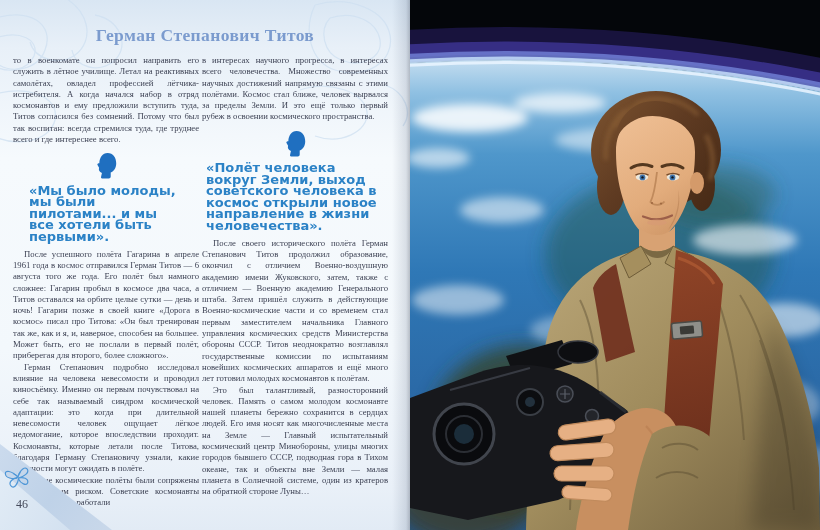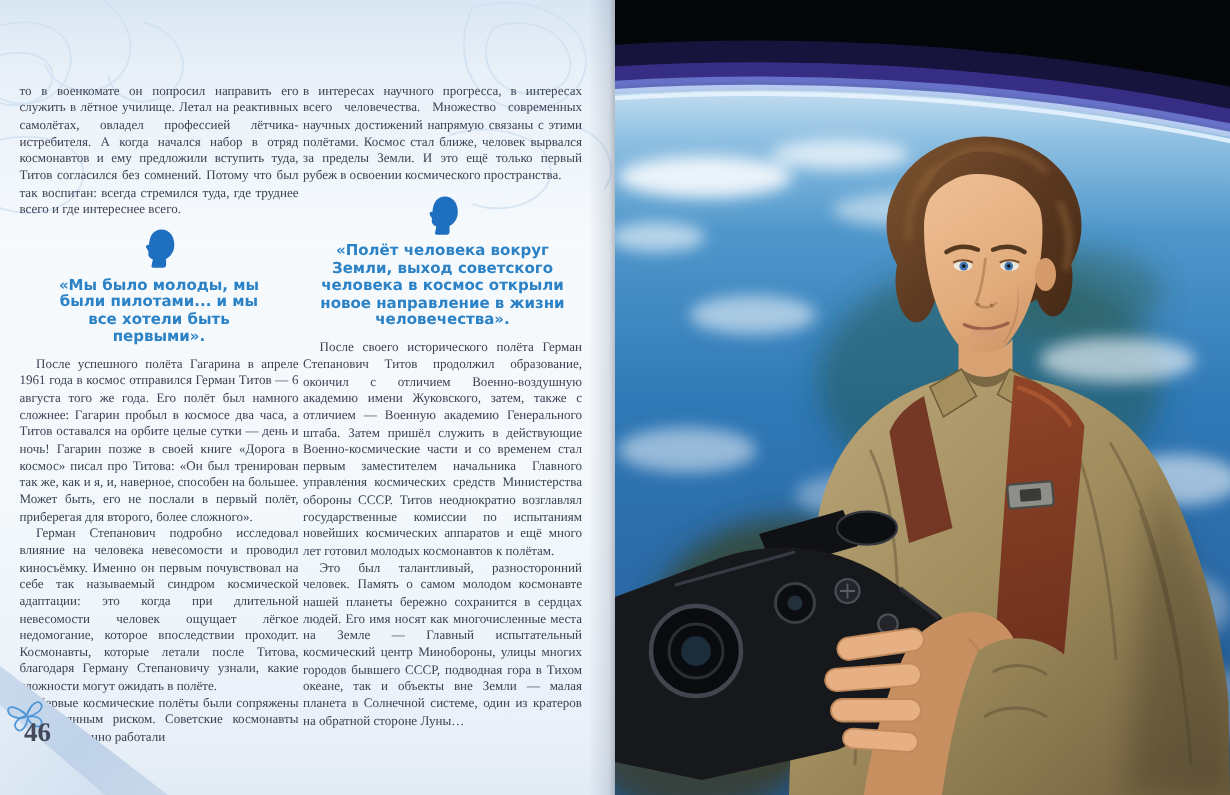--- a/index.html
+++ b/index.html
@@ -21,36 +21,36 @@
     width:186px; height:460px; overflow:hidden;
     font-size:8.7px; line-height:11.3px; color:#3d4254; text-align:justify;
   }
   .col p { margin:0; text-indent:11px; }
   .col p.cont { text-indent:0; }
   .quote-block { margin:7px 0 6px; }
   .head-icon { width:100%; text-align:center; }
   .head-icon svg { display:inline-block; }
   .quote-text {
     font-family:"DejaVu Sans", sans-serif; font-weight:bold;
-    font-size:10px; line-height:11.6px; color:#2b82c6; text-align:center; text-indent:0;
+    font-size:13px; line-height:11.6px; color:#2b82c6; text-align:left; text-indent:0;
   }
   .q1 { padding:2px 16px 0; }
   .q2 { padding:2px 4px 0; }
   .corner-swoosh {
     position:absolute; left:0; bottom:0; width:112px; height:105px;
     background: linear-gradient(125deg,#cddcee 0%, #bfd2e8 55%, #c9d8ea 100%);
     clip-path: polygon(0 18%, 100% 100%, 0 100%);
   }
   .corner-swoosh2 {
     position:absolute; left:0; bottom:0; width:70px; height:60px;
     background: linear-gradient(125deg,#e2ecf6, #d3e1f0);
     clip-path: polygon(0 0, 100% 100%, 0 100%);
   }
   .page-number {
-    position:absolute; left:16px; top:478px; font-size:18px; font-weight:bold; color:#44495a;
+    position:absolute; left:16px; top:497px; font-size:12px; font-weight:normal; color:#44495a;
   }
   .butterfly { position:absolute; left:5px; top:465px; transform:rotate(-14deg); }
 
   
   .spine {
     position:absolute; left:392px; top:0; width:18px; height:530px; pointer-events:none;
     background: linear-gradient(90deg, rgba(90,105,130,0) 0%, rgba(90,105,130,.18) 78%, rgba(40,50,70,.30) 100%);
   }
 
   
@@ -75,20 +75,21 @@
     </svg>
     <svg class="deco-contours" style="left:295px;top:0;position:absolute;" width="115" height="150" viewBox="0 0 115 150">
       <g fill="none" stroke="#cfe0f1" stroke-width="1.3">
         <path d="M20 5 C55 -5 90 10 95 35 C100 62 70 80 40 70 C15 62 8 30 20 5"></path>
         <path d="M35 18 C60 10 82 22 85 40 C88 58 66 68 46 60 C28 53 24 30 35 18"></path>
         <path d="M5 90 C35 80 70 92 72 112 C74 132 45 145 20 136"></path>
         <path d="M90 85 C110 92 118 112 108 126"></path>
       </g>
     </svg>
 
+    <div class="page-title">Герман Степанович Титов</div>
 
     <div class="cols">
 
       <div class="col">
         <p class="cont">то в военкомате он попросил направить его служить в лётное училище. Летал на реактивных самолётах, овладел профессией лётчика-истребителя. А когда начался набор в отряд космонавтов и ему предложили вступить туда, Титов согласился без сомнений. Потому что был так воспитан: всегда стремился туда, где труднее всего и где интереснее всего.</p>
         <div class="quote-block">
           <div class="head-icon">
             <svg width="22" height="27" viewBox="0 0 28 34">
               <path fill="#1f6fc0" d="M16 1 C23 1 27 7 27 14 C27 20 24 24 20 26 L20 31 C20 32.5 19 33.5 17.5 33.5 L9 33.5 C8 33.5 7.5 32.6 7.7 31.6 L8.8 26.5 C5.5 25.5 4.2 22.5 5.2 20 L3.2 16.5 C2.6 15.4 3.4 14.2 4.6 14.1 L5.5 14 C5.8 6.5 9.5 1 16 1 Z"></path>
             </svg>

